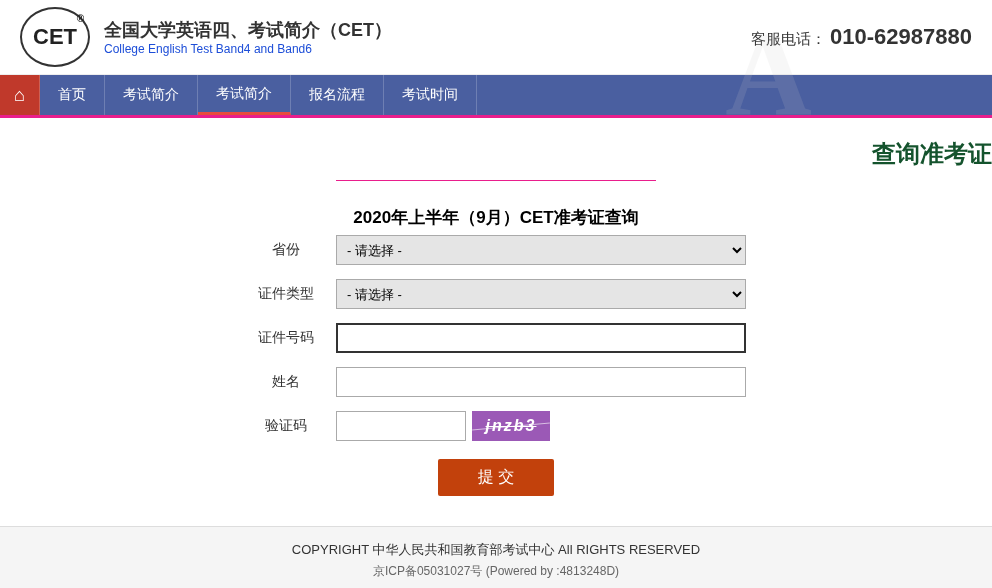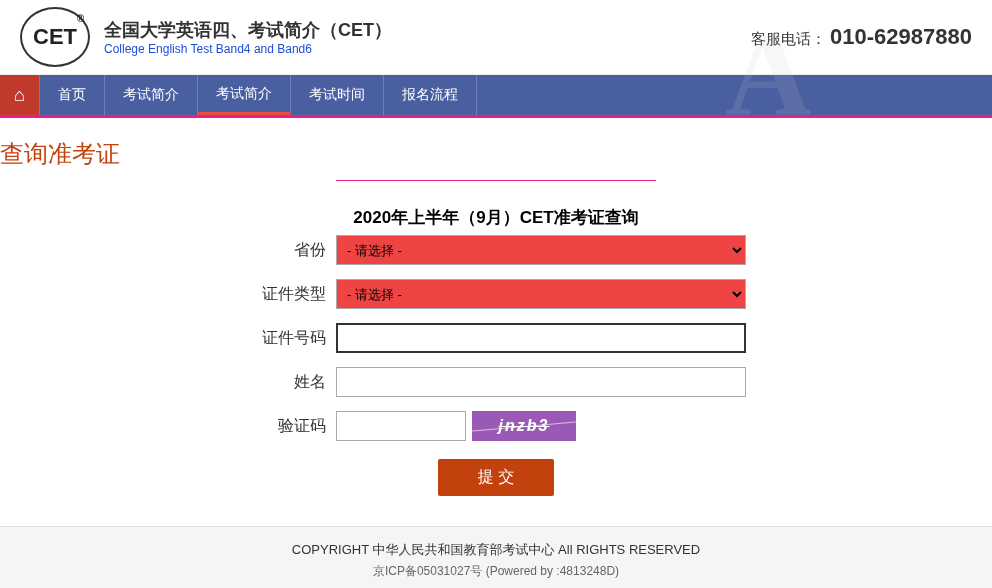--- a/index.html
+++ b/index.html
@@ -90,24 +90,24 @@
       width: 100%;
     }
 
     
     .main-content {
       padding: 20px 0 30px 0;
       min-height: 380px;
       background: #fff;
     }
     .page-title {
-      text-align: left;
+      text-align: right;
       font-size: 24px;
-      color: #c2410c;
-      font-weight: normal;
+      color: #14532d;
+      font-weight: bold;
       margin-bottom: 10px;
     }
     .page-title-underline {
       width: 320px;
       height: 1px;
       background: #e91e8c;
       margin: 0 auto 25px auto;
     }
     .form-section-title {
       text-align: center;
@@ -120,53 +120,53 @@
       width: 500px;
       margin: 0 auto;
     }
     .form-row {
       display: flex;
       align-items: center;
       margin-bottom: 14px;
     }
     .form-label {
       width: 80px;
-      text-align: right;
-      font-size: 16px;
+      text-align: center;
+      font-size: 14px;
       color: #333;
       margin-right: 10px;
       flex-shrink: 0;
     }
     .form-control {
       flex: 1;
       height: 30px;
       border: 1px solid #aaa;
       padding: 0 6px;
       font-size: 13px;
       outline: none;
     }
     select.form-control {
       appearance: auto;
-      background: #ef4444;
+      background: #e5e5e5;
     }
     .captcha-row {
       display: flex;
       align-items: center;
       gap: 6px;
     }
     .captcha-input {
       width: 130px;
       height: 30px;
       border: 1px solid #aaa;
       padding: 0 6px;
       font-size: 13px;
       outline: none;
     }
     .captcha-img {
-      width: 104px;
+      width: 78px;
       height: 30px;
       background: #9b59b6;
       display: flex;
       align-items: center;
       justify-content: center;
       font-size: 16px;
       font-weight: bold;
       color: #fff;
       letter-spacing: 2px;
       font-style: italic;
@@ -249,24 +249,24 @@
   <a class="nav-item">
     <span>首页</span>
   </a>
   <a class="nav-item">
     <span>考试简介</span>
   </a>
   <a class="nav-item active">
     <span>考试简介</span>
   </a>
   <a class="nav-item">
+    <span>报名流程</span>
+  </a>
+  <a class="nav-item">
     <span>考试时间</span>
-  </a>
-  <a class="nav-item">
-    <span>报名流程</span>
   </a>
 </nav>
 <div class="pink-line"></div>
 
 <main class="main-content">
   <h1 class="page-title">查询准考证</h1>
   <div class="page-title-underline"></div>
 
   <div class="form-section-title">2020年上半年（9月）CET准考证查询</div>
 

